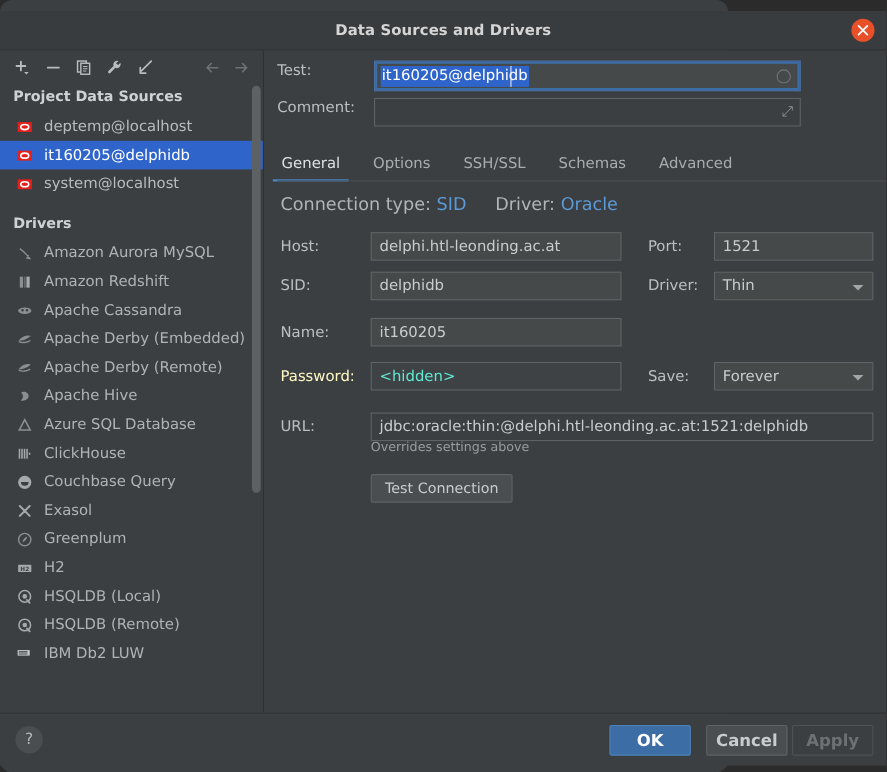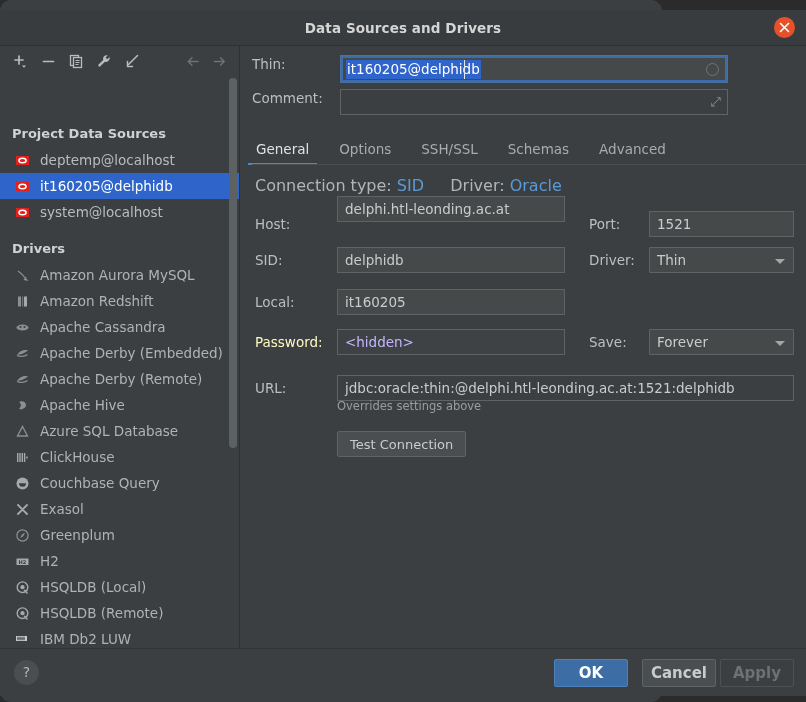--- a/index.html
+++ b/index.html
@@ -58,21 +58,20 @@
   .tb-btn.first { margin-left: 6px; }
   .tb-spacer { flex: 1 1 auto; }
   .tb-nav { width: 26px; height: 26px; display:flex; align-items:center; justify-content:center; cursor: pointer;}
   .tb-nav.last { margin-right: 8px; }
 
   .listwrap {
     position: absolute; left: 0; top: 30px;
     width: 239px; height: 572px;
     overflow: hidden;
     background: #3c3f41;
-    margin-top: 45px;
   }
   .sec-header {
     color: #cfd2d4; font-size: 13px; font-weight: bold;
     padding: 5px 0 6px 12px;
   }
   .sec-header.drivers { padding-top: 16px; }
   .list-item {
     height: 26px; display: flex; align-items: center;
     padding-left: 14px; cursor: pointer;
     color: #b9bcbf; font-size: 13.5px;
@@ -109,21 +108,21 @@
     border: 1px solid #5e6366;
     color: #c9ccce;
     font-family: "DejaVu Sans", "Liberation Sans", sans-serif;
     font-size: 13.5px;
     height: 26px; line-height: 24px;
     padding: 0 7px;
     position: relative;
     white-space: nowrap; overflow: hidden;
   }
   .tfield.readonly { background: #3f4244; }
-  .tfield.placeholder { color: #c4b5fd; }
+  .tfield.placeholder { color: #5eead4; }
 
   
   .namefield {
     position: relative;
     height: 28px;
     background: #45494a;
     border: 1px solid #4a6fa5;
     outline: 2px solid #3b6ea8;
     outline-offset: -3px;
   }
@@ -480,21 +479,21 @@
       </div>
 
     </div>
 
     <div class="vscroll"></div>
   </div>
 
   <div class="rightpane">
 
     <div class="row" style="left:12px; top:10px;">
-      <span class="flabel" style="width:88px;">Thin:</span>
+      <span class="flabel" style="width:88px;">Test:</span>
     </div>
     <div class="namefield" style="position:absolute; left:100px; top:9px; width:388px;">
       <span class="nametext">it160205@delphidb</span>
       <span class="caret" style="left:123px;"></span>
       <span class="circle-ind"></span>
     </div>
 
     <div class="row" style="left:12px; top:44px;">
       <span class="flabel" style="width:88px;">Comment:</span>
     </div>
@@ -514,39 +513,39 @@
 
     <div class="conn-line">
       <span>Connection type:</span>
       <span class="lk">SID</span>
       <span class="gap"></span>
       <span>Driver:</span>
       <span class="lk">Oracle</span>
     </div>
 
     <span class="flabel" style="position:absolute; left:15px; top:170px;">Host:</span>
-    <div class="tfield" style="position:absolute; left:97px; top:150px; width:228px;">
+    <div class="tfield" style="position:absolute; left:97px; top:165px; width:228px;">
       <span>delphi.htl-leonding.ac.at</span>
     </div>
     <span class="flabel" style="position:absolute; left:349px; top:170px;">Port:</span>
     <div class="tfield" style="position:absolute; left:409px; top:165px; width:145px;">
       <span>1521</span>
     </div>
 
     <span class="flabel" style="position:absolute; left:15px; top:206px;">SID:</span>
     <div class="tfield" style="position:absolute; left:97px; top:201px; width:228px;">
       <span>delphidb</span>
     </div>
     <span class="flabel" style="position:absolute; left:349px; top:206px;">Driver:</span>
     <div class="combo" style="position:absolute; left:409px; top:201px; width:145px;">
       <div class="cval">Thin</div>
       <span class="carrow"></span>
     </div>
 
-    <span class="flabel" style="position:absolute; left:15px; top:248px;">Local:</span>
+    <span class="flabel" style="position:absolute; left:15px; top:248px;">Name:</span>
     <div class="tfield" style="position:absolute; left:97px; top:243px; width:228px;">
       <span>it160205</span>
     </div>
 
     <span class="flabel dim" style="position:absolute; left:15px; top:288px;">Password:</span>
     <div class="tfield readonly placeholder" style="position:absolute; left:97px; top:283px; width:228px;">
       <span>&lt;hidden&gt;</span>
     </div>
     <span class="flabel" style="position:absolute; left:349px; top:288px;">Save:</span>
     <div class="combo" style="position:absolute; left:409px; top:283px; width:145px;">

